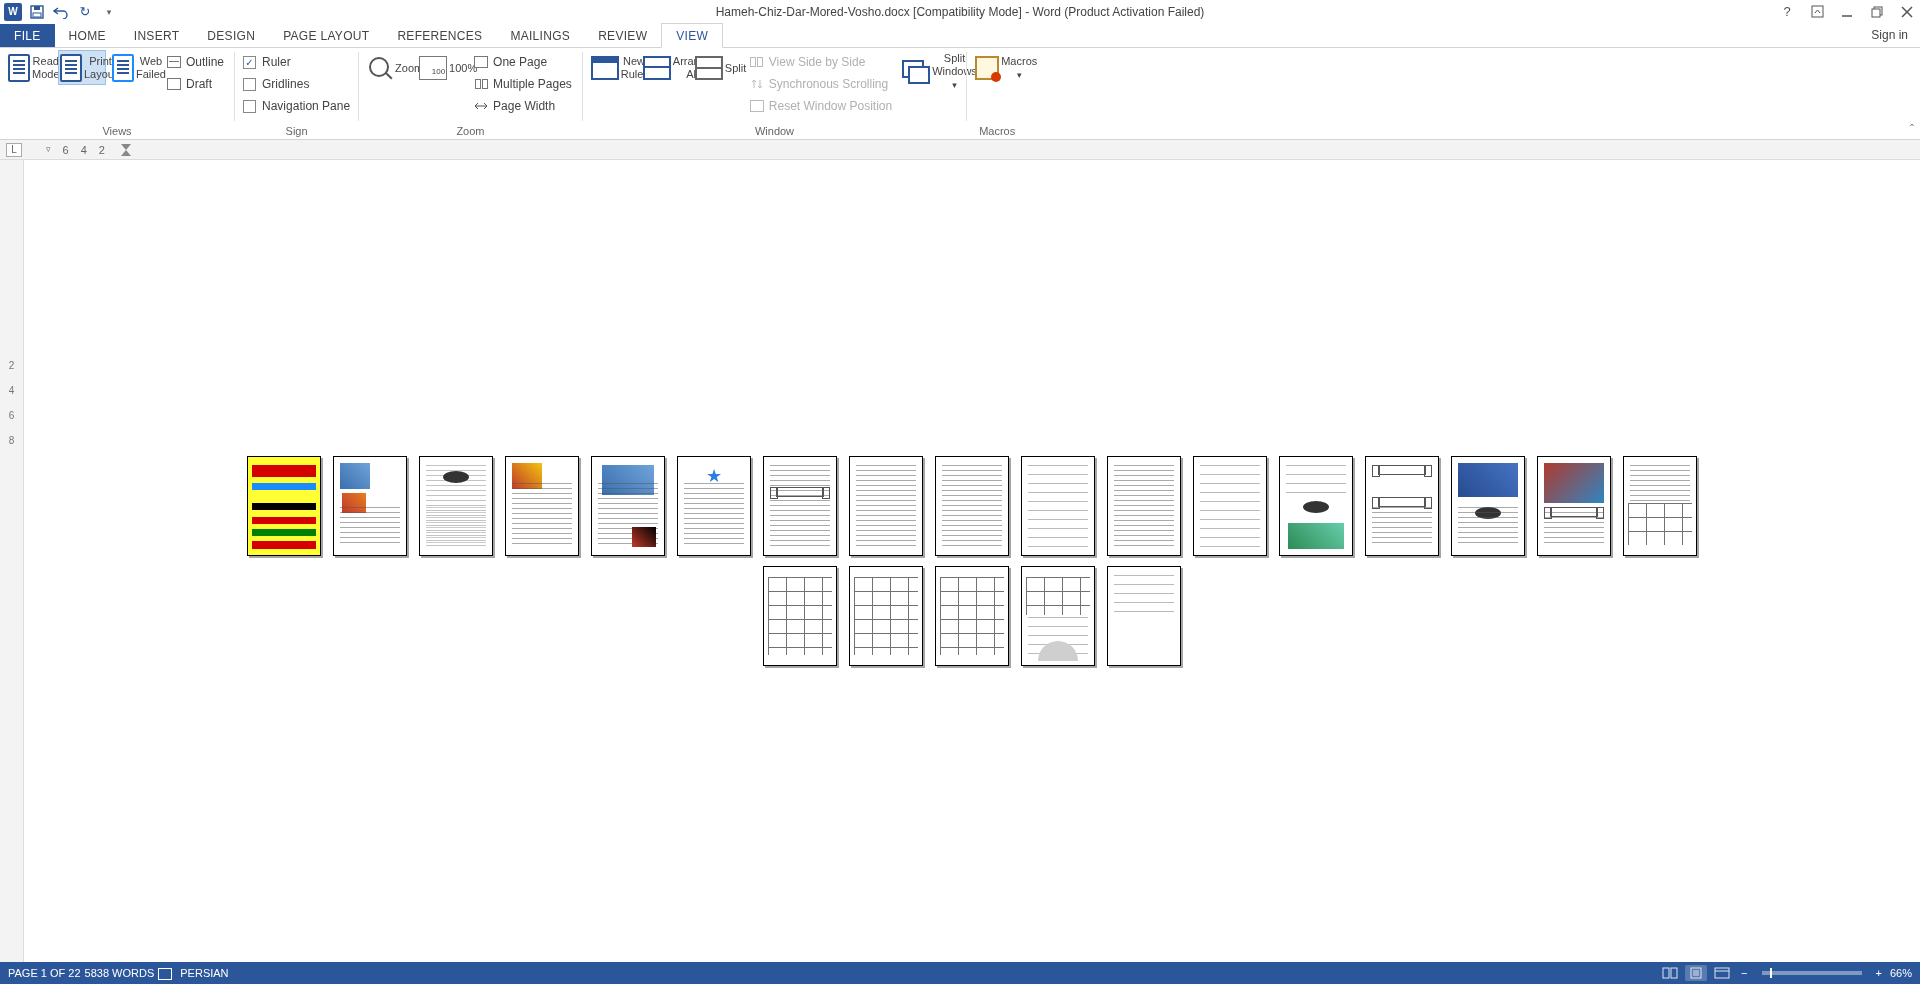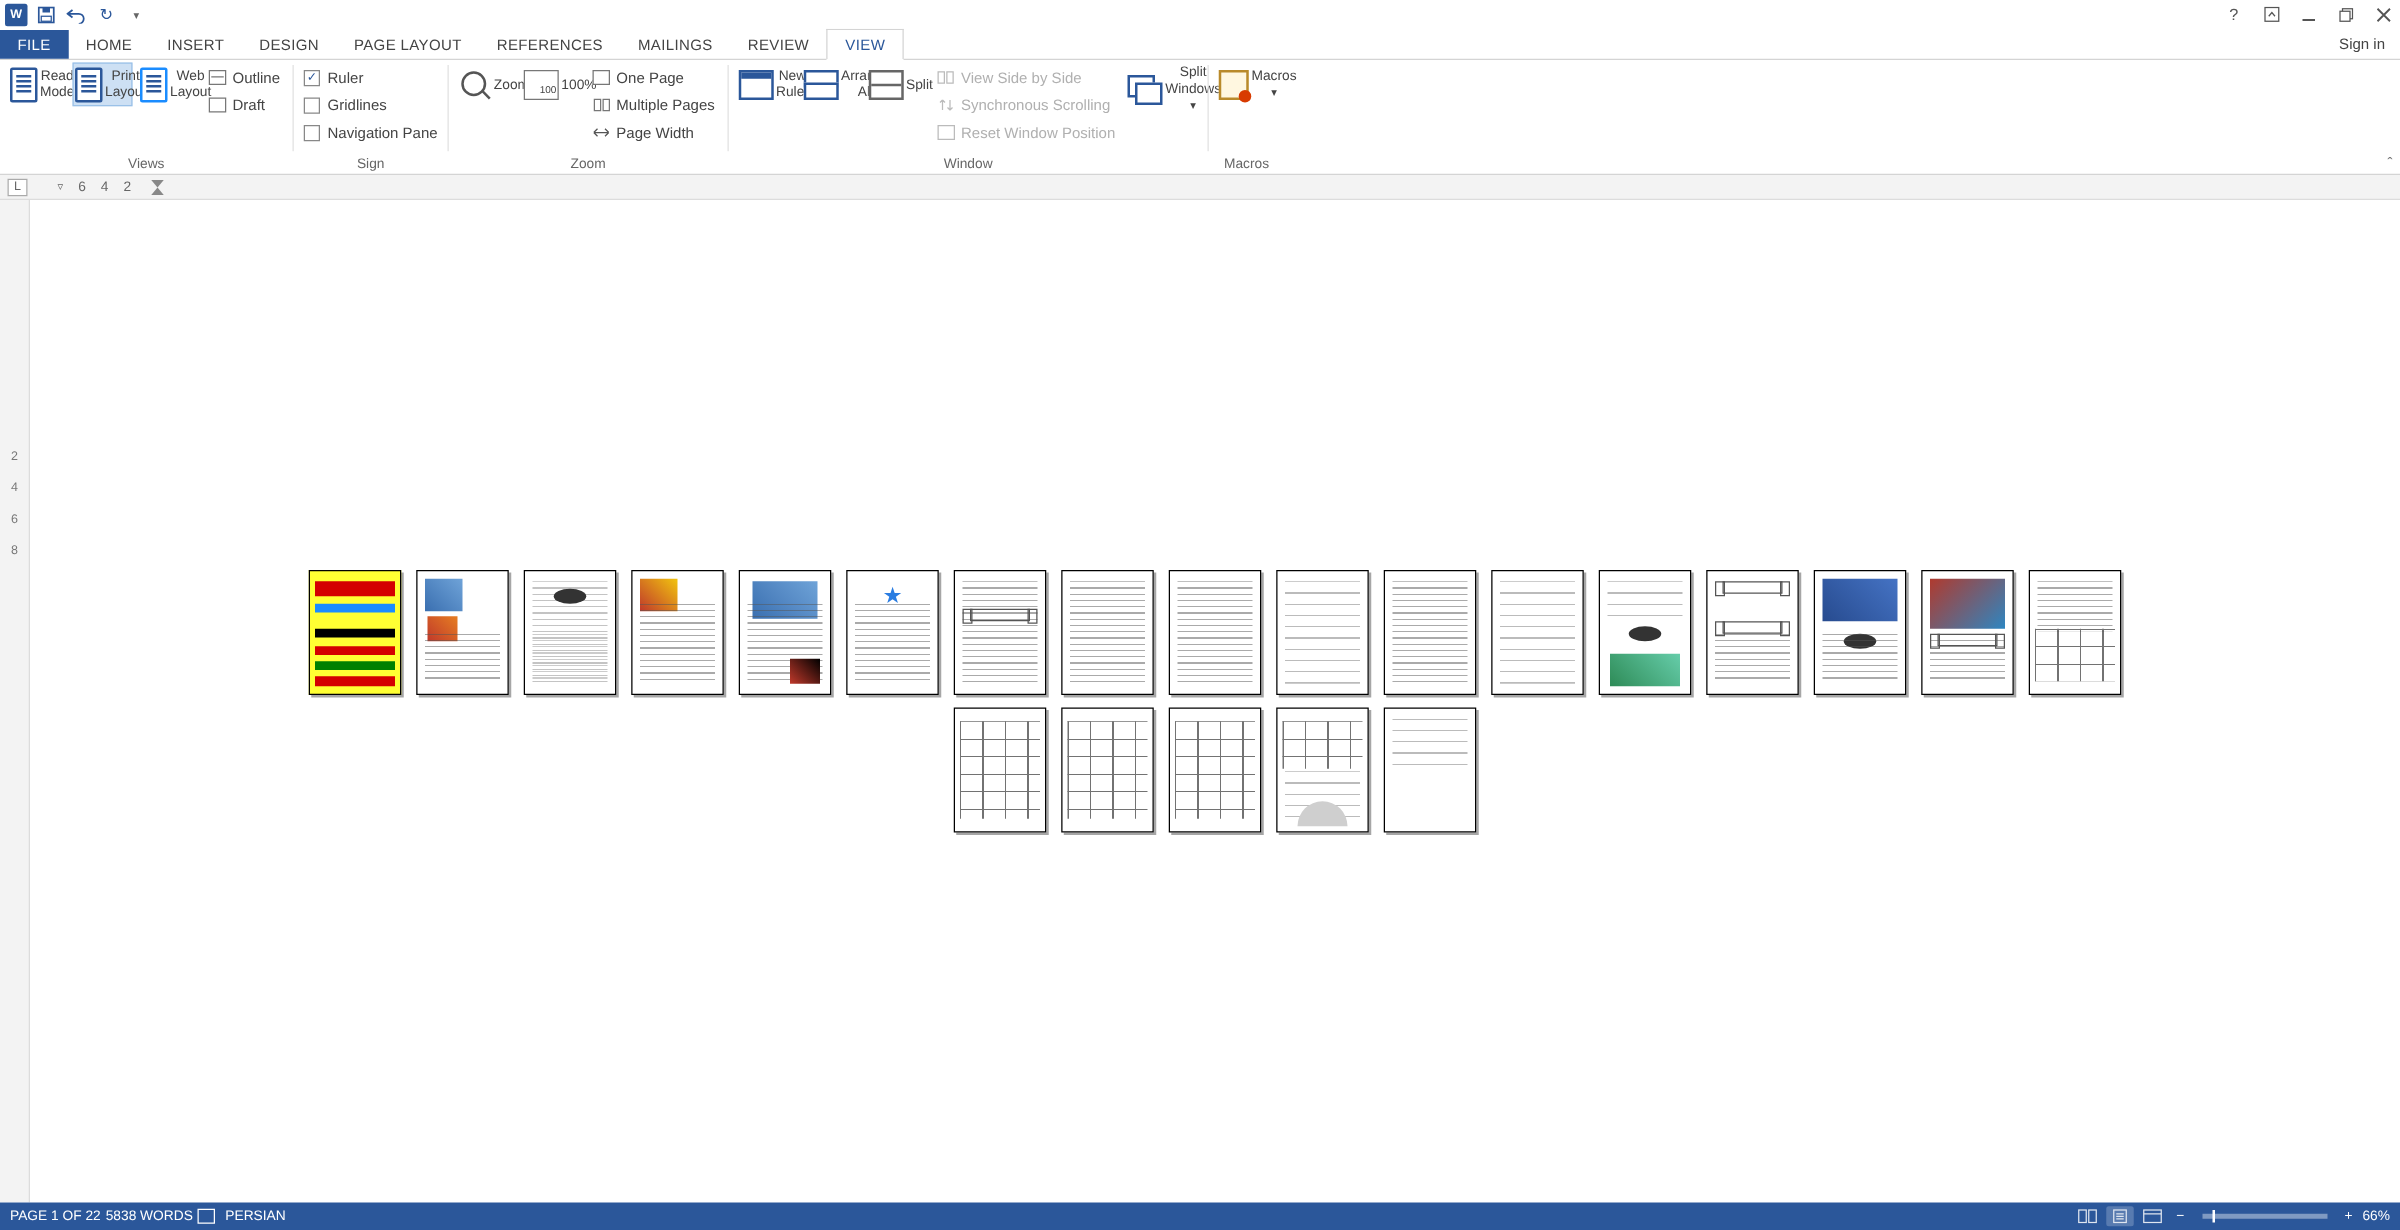--- a/index.html
+++ b/index.html
@@ -130,20 +130,21 @@
         </svg>
     </div>
     <div class="qat-btn">
       <svg width="16" height="14" viewBox="0 0 16 14">
           <path d="M5 3 L1 6 L5 9 M1 6 H10 A4 4 0 0 1 10 14" fill="none" stroke="#2b579a" stroke-width="1.4"></path>
         </svg>
     </div>
     <div class="qat-btn" style="color:#2b579a;font-size:13px;">↻</div>
     <div class="qat-btn" style="font-size:9px;color:#666;">▾</div>
   </div>
+  <div class="title">Hameh-Chiz-Dar-Mored-Vosho.docx [Compatibility Mode] - Word (Product Activation Failed)</div>
   <div class="win-controls">
     <div class="win-btn">?</div>
     <div class="win-btn">
       <svg width="13" height="13" viewBox="0 0 13 13">
           <rect x="1" y="1" width="11" height="11" fill="none" stroke="#555"></rect>
           <path d="M4 8 L6.5 5 L9 8" fill="none" stroke="#555"></path>
         </svg>
     </div>
     <div class="win-btn">
       <svg width="12" height="12" viewBox="0 0 12 12">
@@ -193,21 +194,21 @@
             <div class="ico-page"></div>
           </div>
         <span style="white-space:pre-line;">Print
 Layout</span>
       </div>
       <div class="big-btn">
         <div class="big-icon">
             <div class="ico-page" style="border-color:#1a8cff;"></div>
           </div>
         <span style="white-space:pre-line;">Web
-Layout</span>
+Failed</span>
       </div>
       <div class="col-stack">
         <div class="small-row">
           <div class="small-icon">
               <div class="sm-rect stack"></div>
             </div>
           <span>Outline</span>
         </div>
         <div class="small-row">
           <div class="small-icon">

